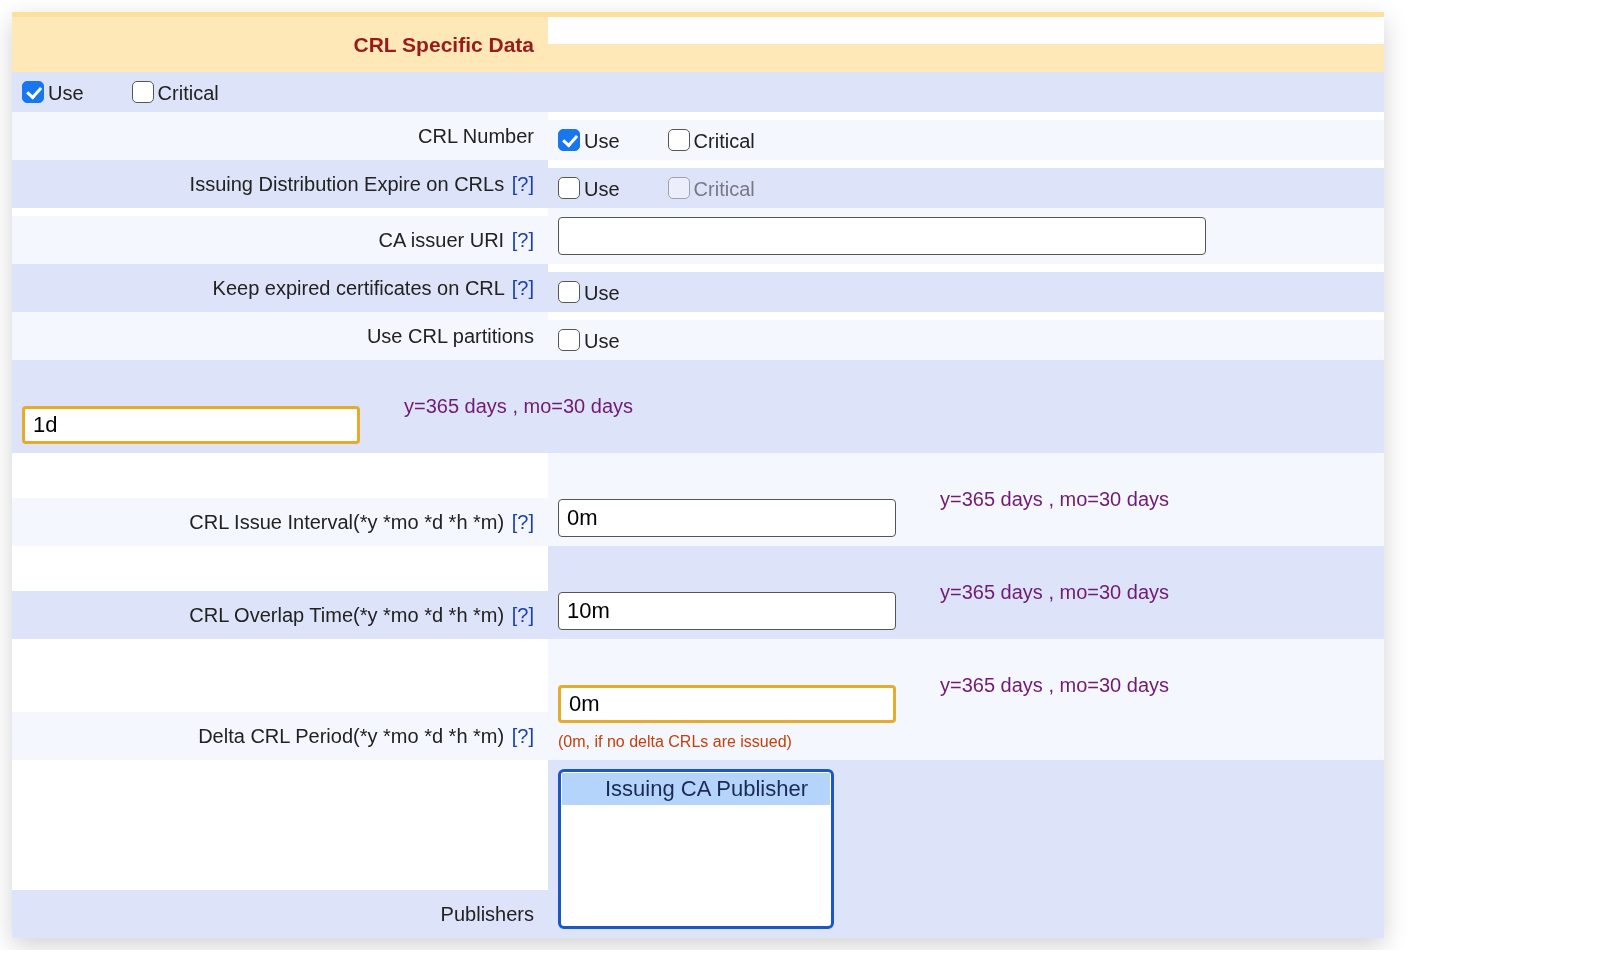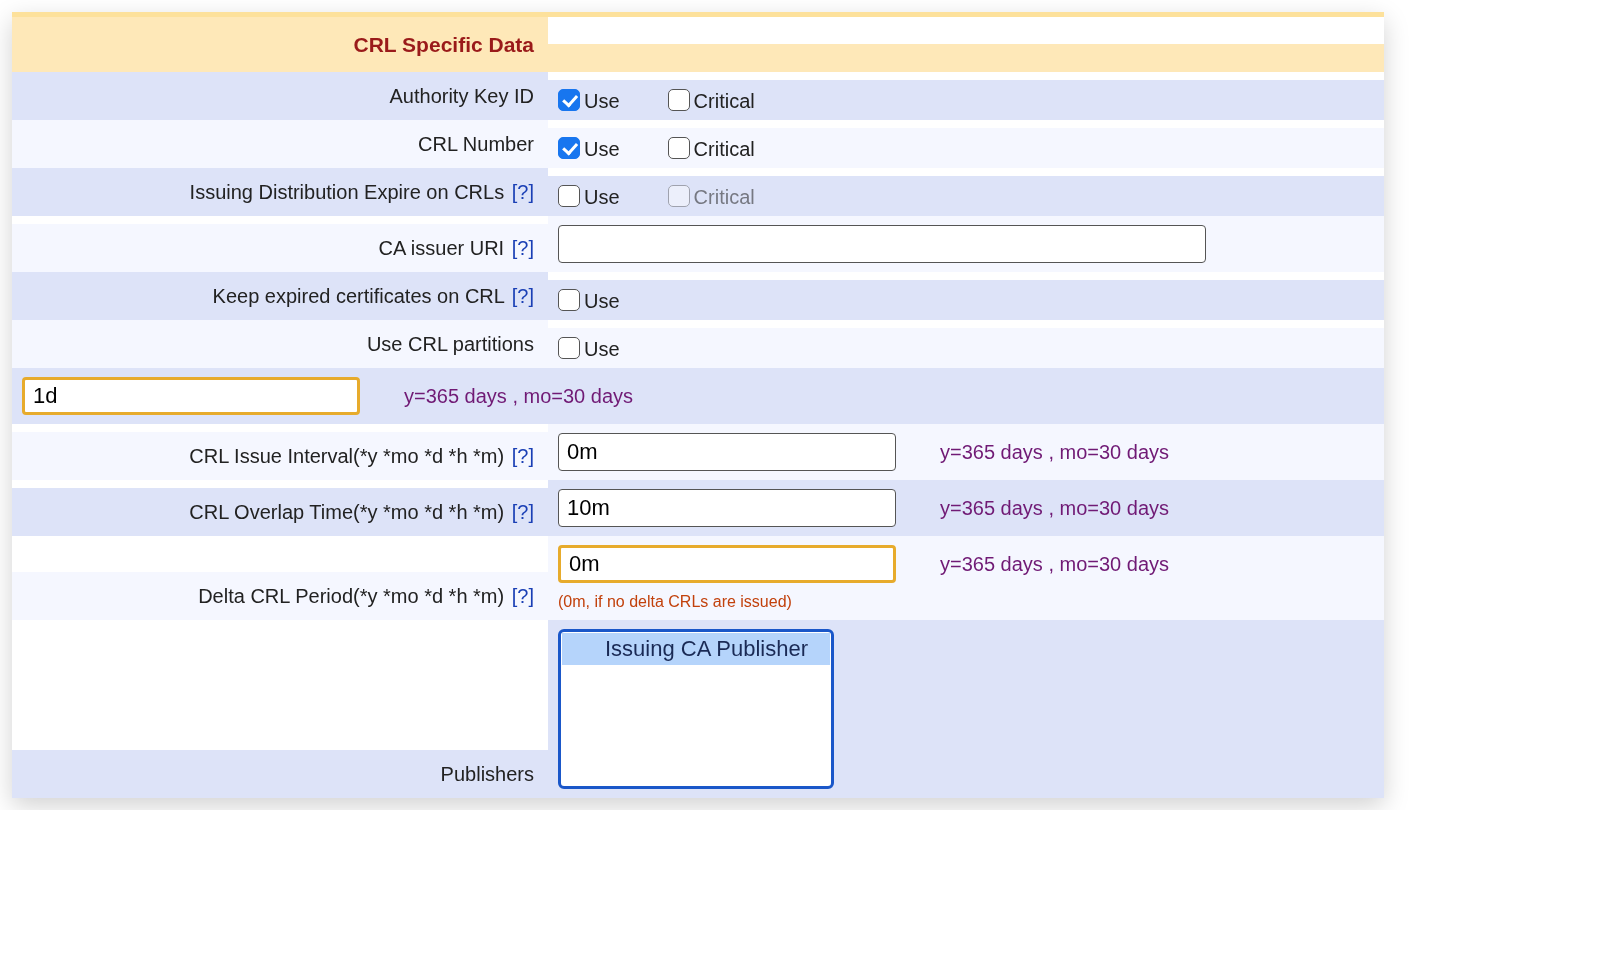--- a/index.html
+++ b/index.html
@@ -102,21 +102,21 @@
   input.text {
     font-family: inherit;
     font-size: 22px;
     padding: 4px 8px;
     border: 1px solid #555;
     border-radius: 4px;
     background: #fff;
     height: 38px;
   }
   input.text.wide { width: 648px; }
-  input.text.mid  { width: 338px; max-width: 338px; }
+  input.text.mid  { width: 338px; max-width: 338px; margin-top: 37px; }
   input.text.gold { border: 3px solid #e7ab2c; }
   .hint {
     font-size: 20px;
     color: #701a75;
     margin-left: 28px;
   }
   .sub-hint {
     font-size: 16px;
     color: #c2410c;
     display: block;
@@ -149,23 +149,20 @@
 <div class="panel">
 
   <div class="row band-header">
     <div class="label-cell">
       <span class="section-title">CRL Specific Data</span>
     </div>
     <div class="value-cell"></div>
   </div>
 
   <div class="row band-a">
-    <div class="label-cell">
-      <span>Authority Key ID</span>
-    </div>
     <div class="value-cell">
       <span class="cb-group">
         <span class="cb checked"></span>
         <span class="cb-label">Use</span>
       </span>
       <span class="cb-group">
         <span class="cb"></span>
         <span class="cb-label">Critical</span>
       </span>
     </div>

